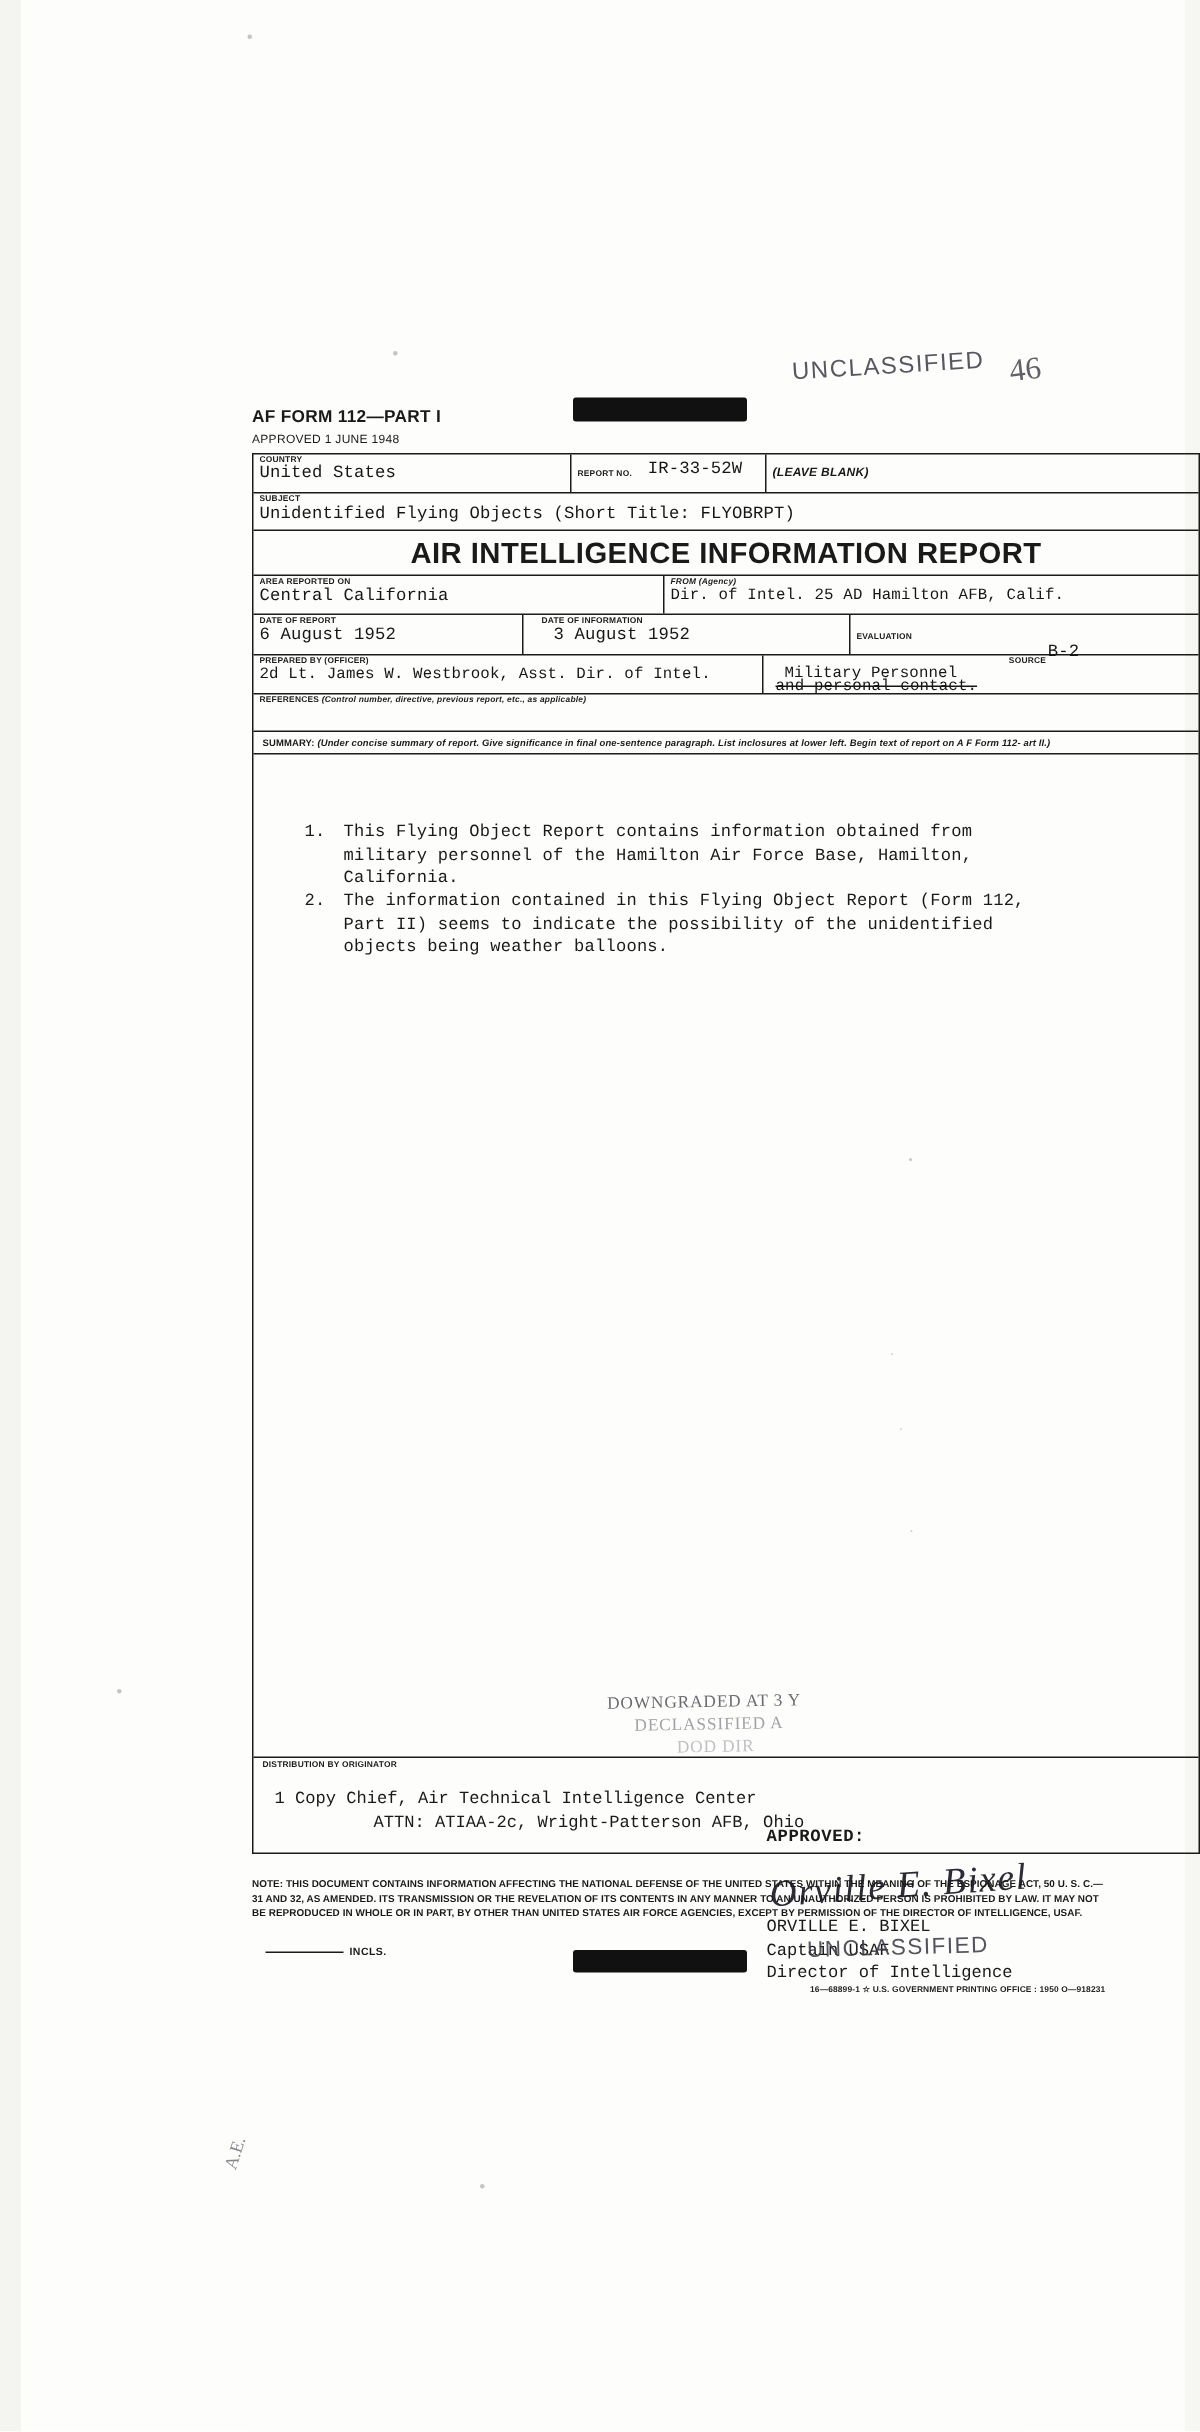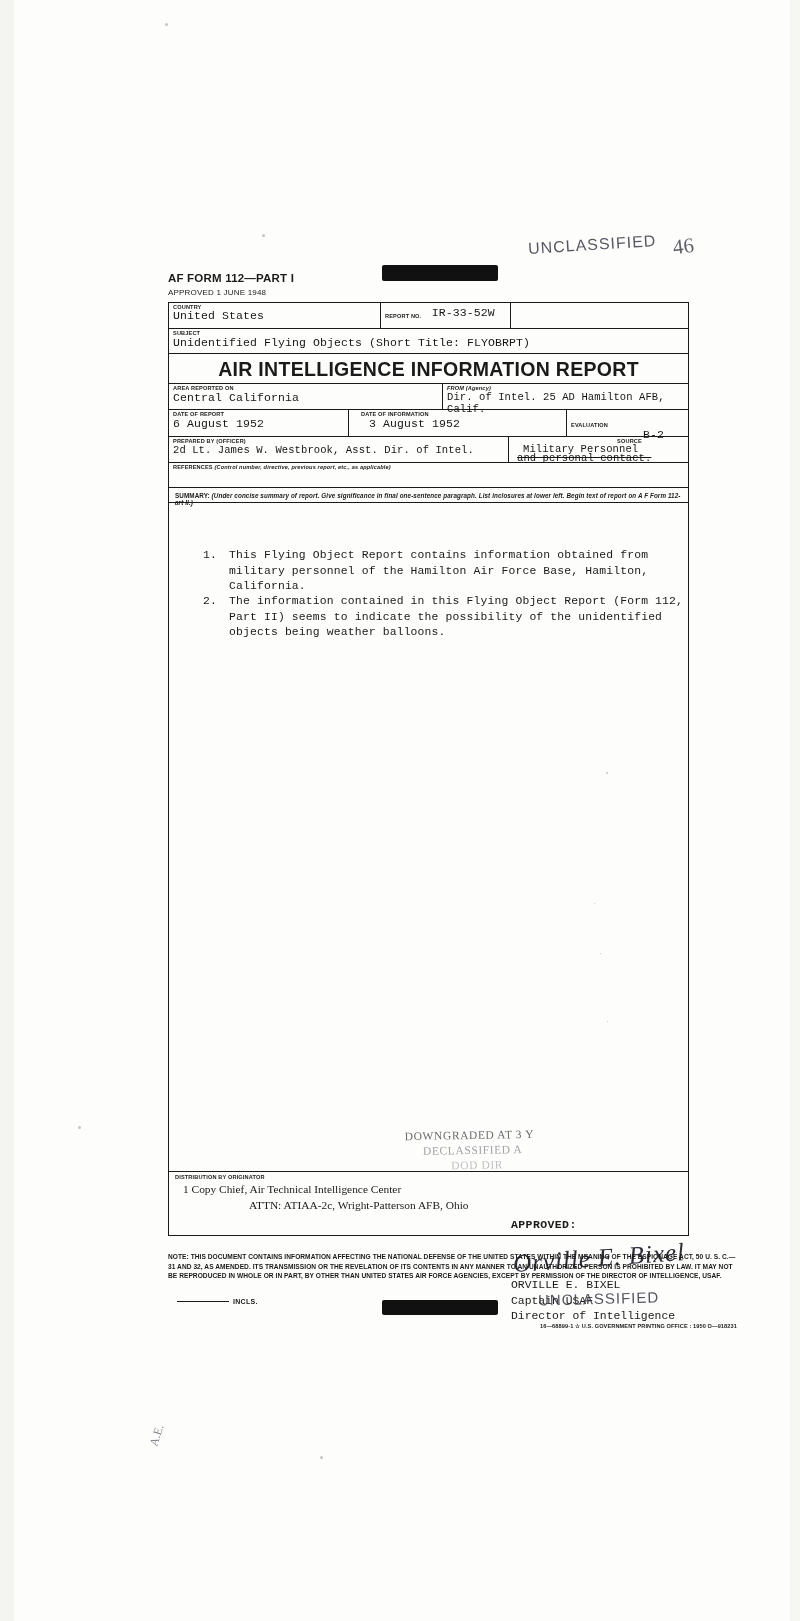--- a/index.html
+++ b/index.html
@@ -75,21 +75,21 @@
     color: #45454f;
     transform: rotate(-7deg);
     opacity: .85;
   }
 
   
   .frame {
     position: absolute;
     left: 168px;
     top: 302px;
-    width: 521px;
+    width: 632px;
     height: 934px;
     border: 1.3px solid #1a1a1a;
     box-sizing: border-box;
   }
   .row {
     position: relative;
     border-bottom: 1px solid #1a1a1a;
     box-sizing: border-box;
   }
   .cell {
@@ -245,24 +245,24 @@
     position: absolute;
     left: 0; right: 0;
     bottom: 0;
     height: 64px;
     border-top: 1px solid #1a1a1a;
     box-sizing: border-box;
     padding: 2px 0 0 6px;
   }
   .dist .caption { font-size: 5.6px; }
   .dist-lines {
-    font-family: Liberation Serif, serif;
+    font-family: Liberation Mono, monospace;
     font-size: 11.4px;
     line-height: 15.5px;
-    margin-top: 1px;
+    margin-top: 12px;
     padding-left: 8px;
   }
   .dist-lines .indent { padding-left: 66px; }
 
   
   .note {
     position: absolute;
     left: 168px;
     top: 1252px;
     width: 574px;
@@ -344,20 +344,23 @@
 
     <div class="row r-country">
       <div class="cell vline" style="left:0;width:212px;">
         <span class="caption">COUNTRY</span>
         <span class="value" style="margin-top:-2px;">United States</span>
       </div>
       <div class="cell vline" style="left:212px;width:130px;">
         <span class="caption" style="display:inline-block;padding-top:5px;">REPORT NO.</span>
         <span class="value" style="display:inline-block;margin-left:6px;margin-top:0;vertical-align:2px;">IR-33-52W</span>
       </div>
+      <div class="cell" style="left:342px;right:0;">
+        <span class="leave-blank">(LEAVE BLANK)</span>
+      </div>
     </div>
 
     <div class="row r-subject">
       <div class="cell" style="left:0;right:0;">
         <span class="caption">SUBJECT</span>
         <span class="value">Unidentified Flying Objects  (Short Title:  FLYOBRPT)</span>
       </div>
     </div>
 
     <div class="row r-title">

